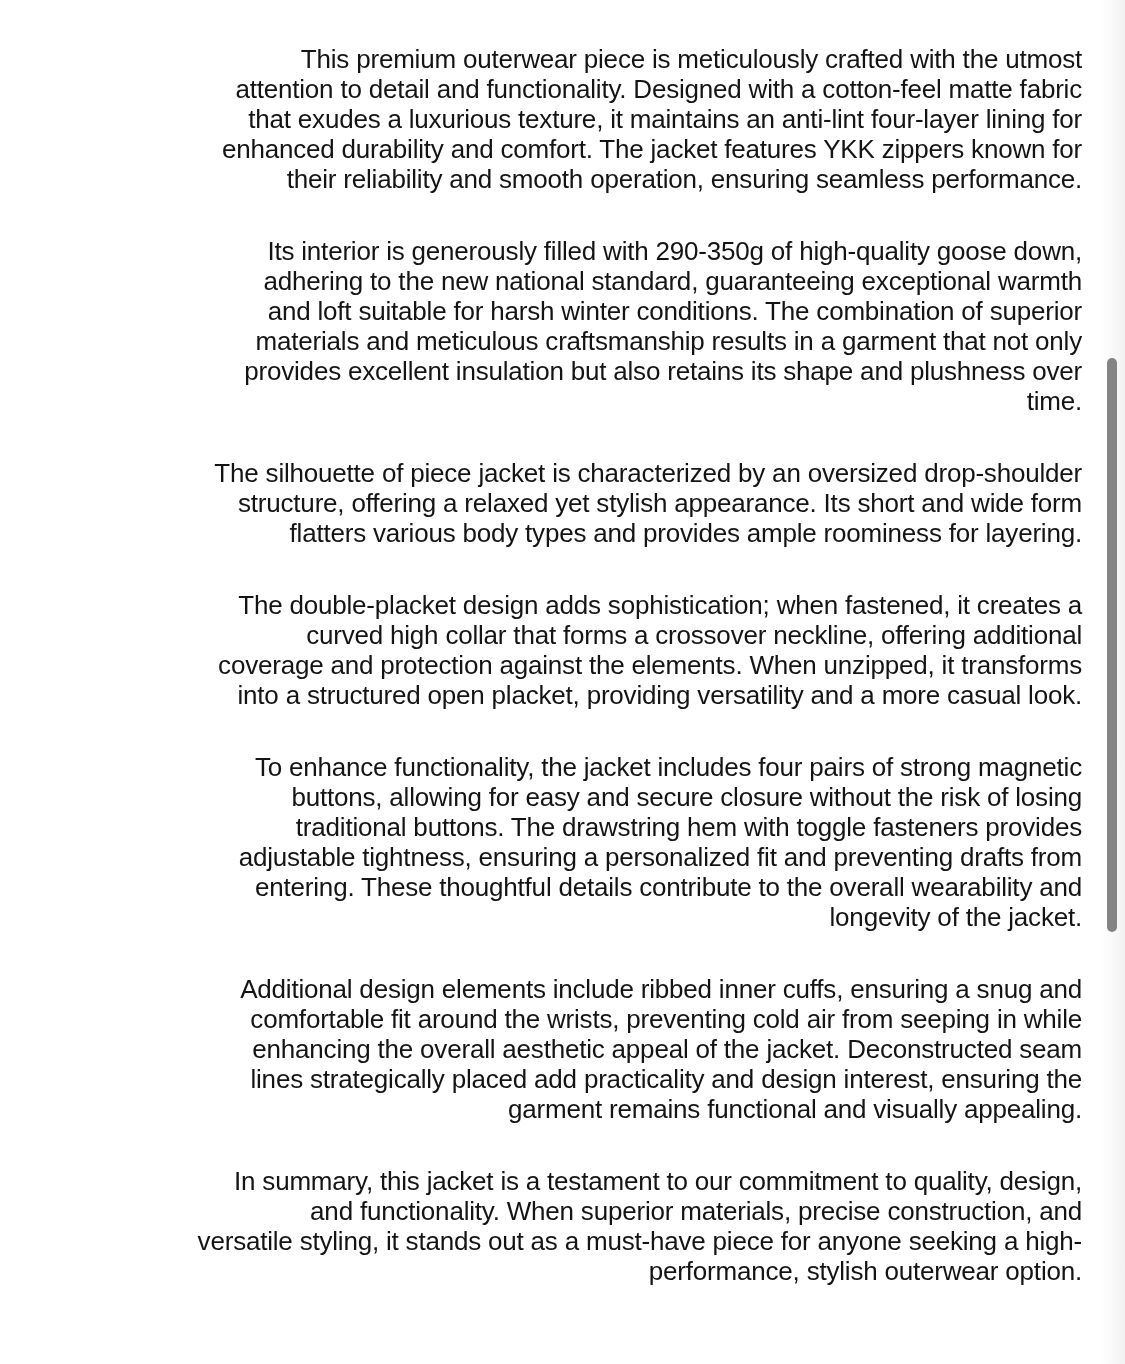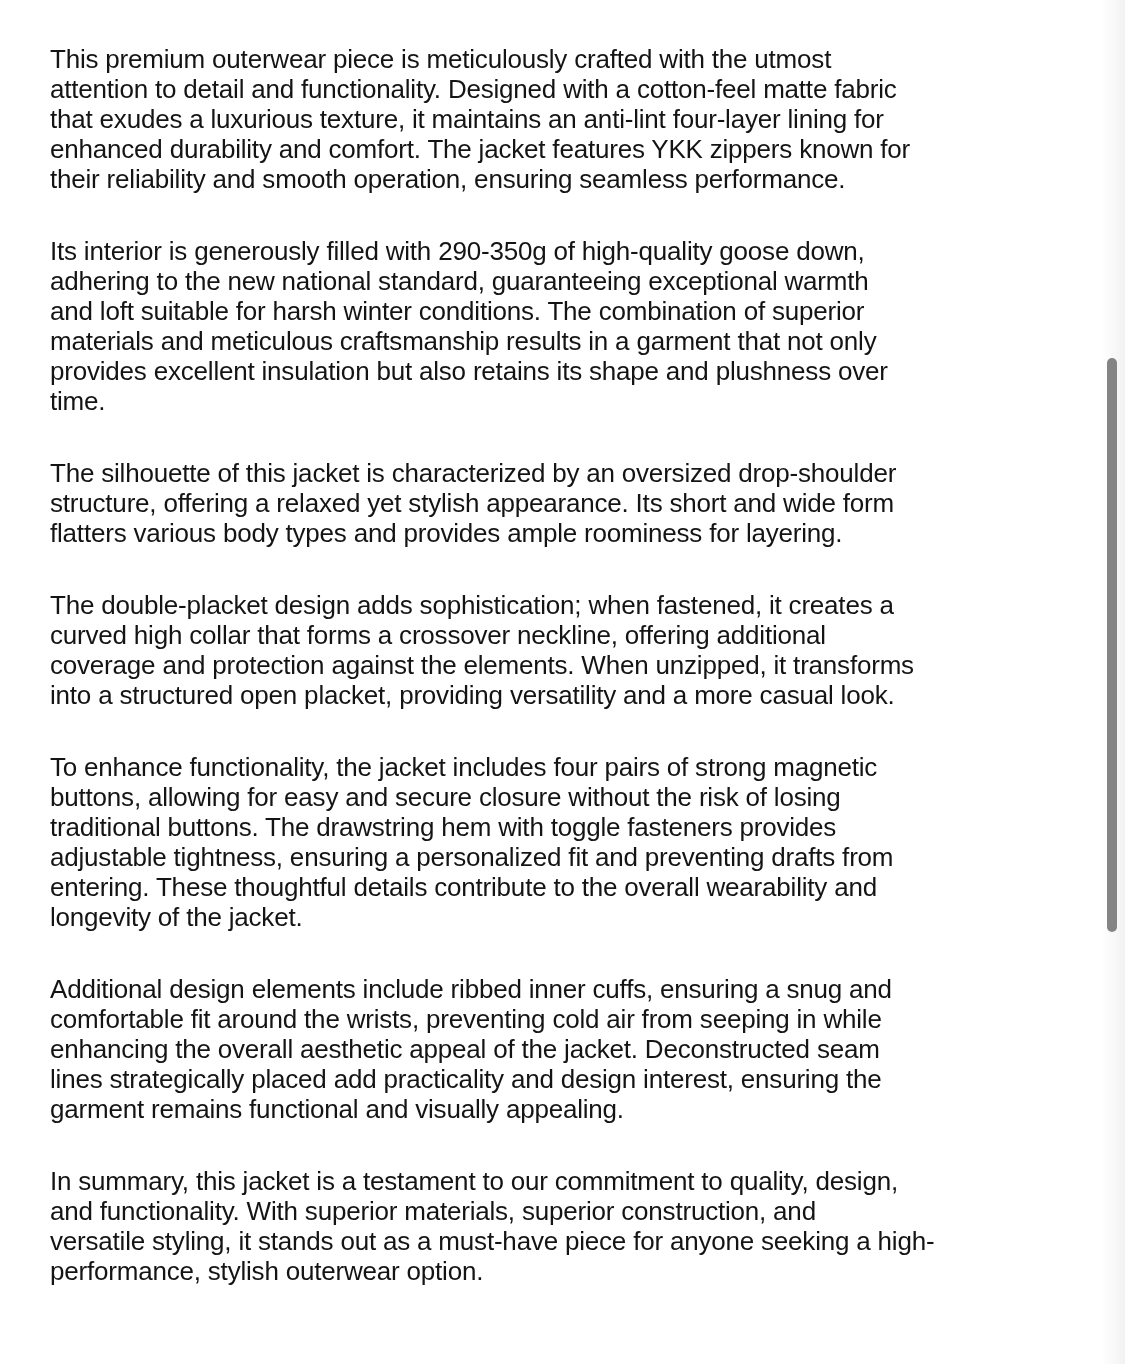--- a/index.html
+++ b/index.html
@@ -21,20 +21,21 @@
     top: 44px;
     width: 1032px;
     color: #141414;
     font-size: 26px;
     line-height: 30px;
     letter-spacing: -0.2px;
   }
   .para {
     margin: 0 0 42px 0;
     white-space: pre-line;
+    text-align: right;
   }
   .scrollbar-track {
     position: absolute;
     top: 0;
     right: 0;
     width: 24px;
     height: 100%;
     background: linear-gradient(to right, rgba(0,0,0,0) 0%, rgba(0,0,0,0.05) 100%);
   }
   .scrollbar-thumb {
@@ -57,40 +58,40 @@
 attention to detail and functionality. Designed with a cotton-feel matte fabric
 that exudes a luxurious texture, it maintains an anti-lint four-layer lining for
 enhanced durability and comfort. The jacket features YKK zippers known for
 their reliability and smooth operation, ensuring seamless performance.</p>
     <p class="para">Its interior is generously filled with 290-350g of high-quality goose down,
 adhering to the new national standard, guaranteeing exceptional warmth
 and loft suitable for harsh winter conditions. The combination of superior
 materials and meticulous craftsmanship results in a garment that not only
 provides excellent insulation but also retains its shape and plushness over
 time.</p>
-    <p class="para">The silhouette of this jacket is characterized by an oversized drop-shoulder
+    <p class="para">The silhouette of piece jacket is characterized by an oversized drop-shoulder
 structure, offering a relaxed yet stylish appearance. Its short and wide form
 flatters various body types and provides ample roominess for layering.</p>
     <p class="para">The double-placket design adds sophistication; when fastened, it creates a
 curved high collar that forms a crossover neckline, offering additional
 coverage and protection against the elements. When unzipped, it transforms
 into a structured open placket, providing versatility and a more casual look.</p>
     <p class="para">To enhance functionality, the jacket includes four pairs of strong magnetic
 buttons, allowing for easy and secure closure without the risk of losing
 traditional buttons. The drawstring hem with toggle fasteners provides
 adjustable tightness, ensuring a personalized fit and preventing drafts from
 entering. These thoughtful details contribute to the overall wearability and
 longevity of the jacket.</p>
     <p class="para">Additional design elements include ribbed inner cuffs, ensuring a snug and
 comfortable fit around the wrists, preventing cold air from seeping in while
 enhancing the overall aesthetic appeal of the jacket. Deconstructed seam
 lines strategically placed add practicality and design interest, ensuring the
 garment remains functional and visually appealing.</p>
     <p class="para">In summary, this jacket is a testament to our commitment to quality, design,
-and functionality. With superior materials, superior construction, and
+and functionality. When superior materials, precise construction, and
 versatile styling, it stands out as a must-have piece for anyone seeking a high-
 performance, stylish outerwear option.</p>
   </div>
 
   <div class="scrollbar-track">
     <div class="scrollbar-thumb"></div>
   </div>
 
 </div>
 

